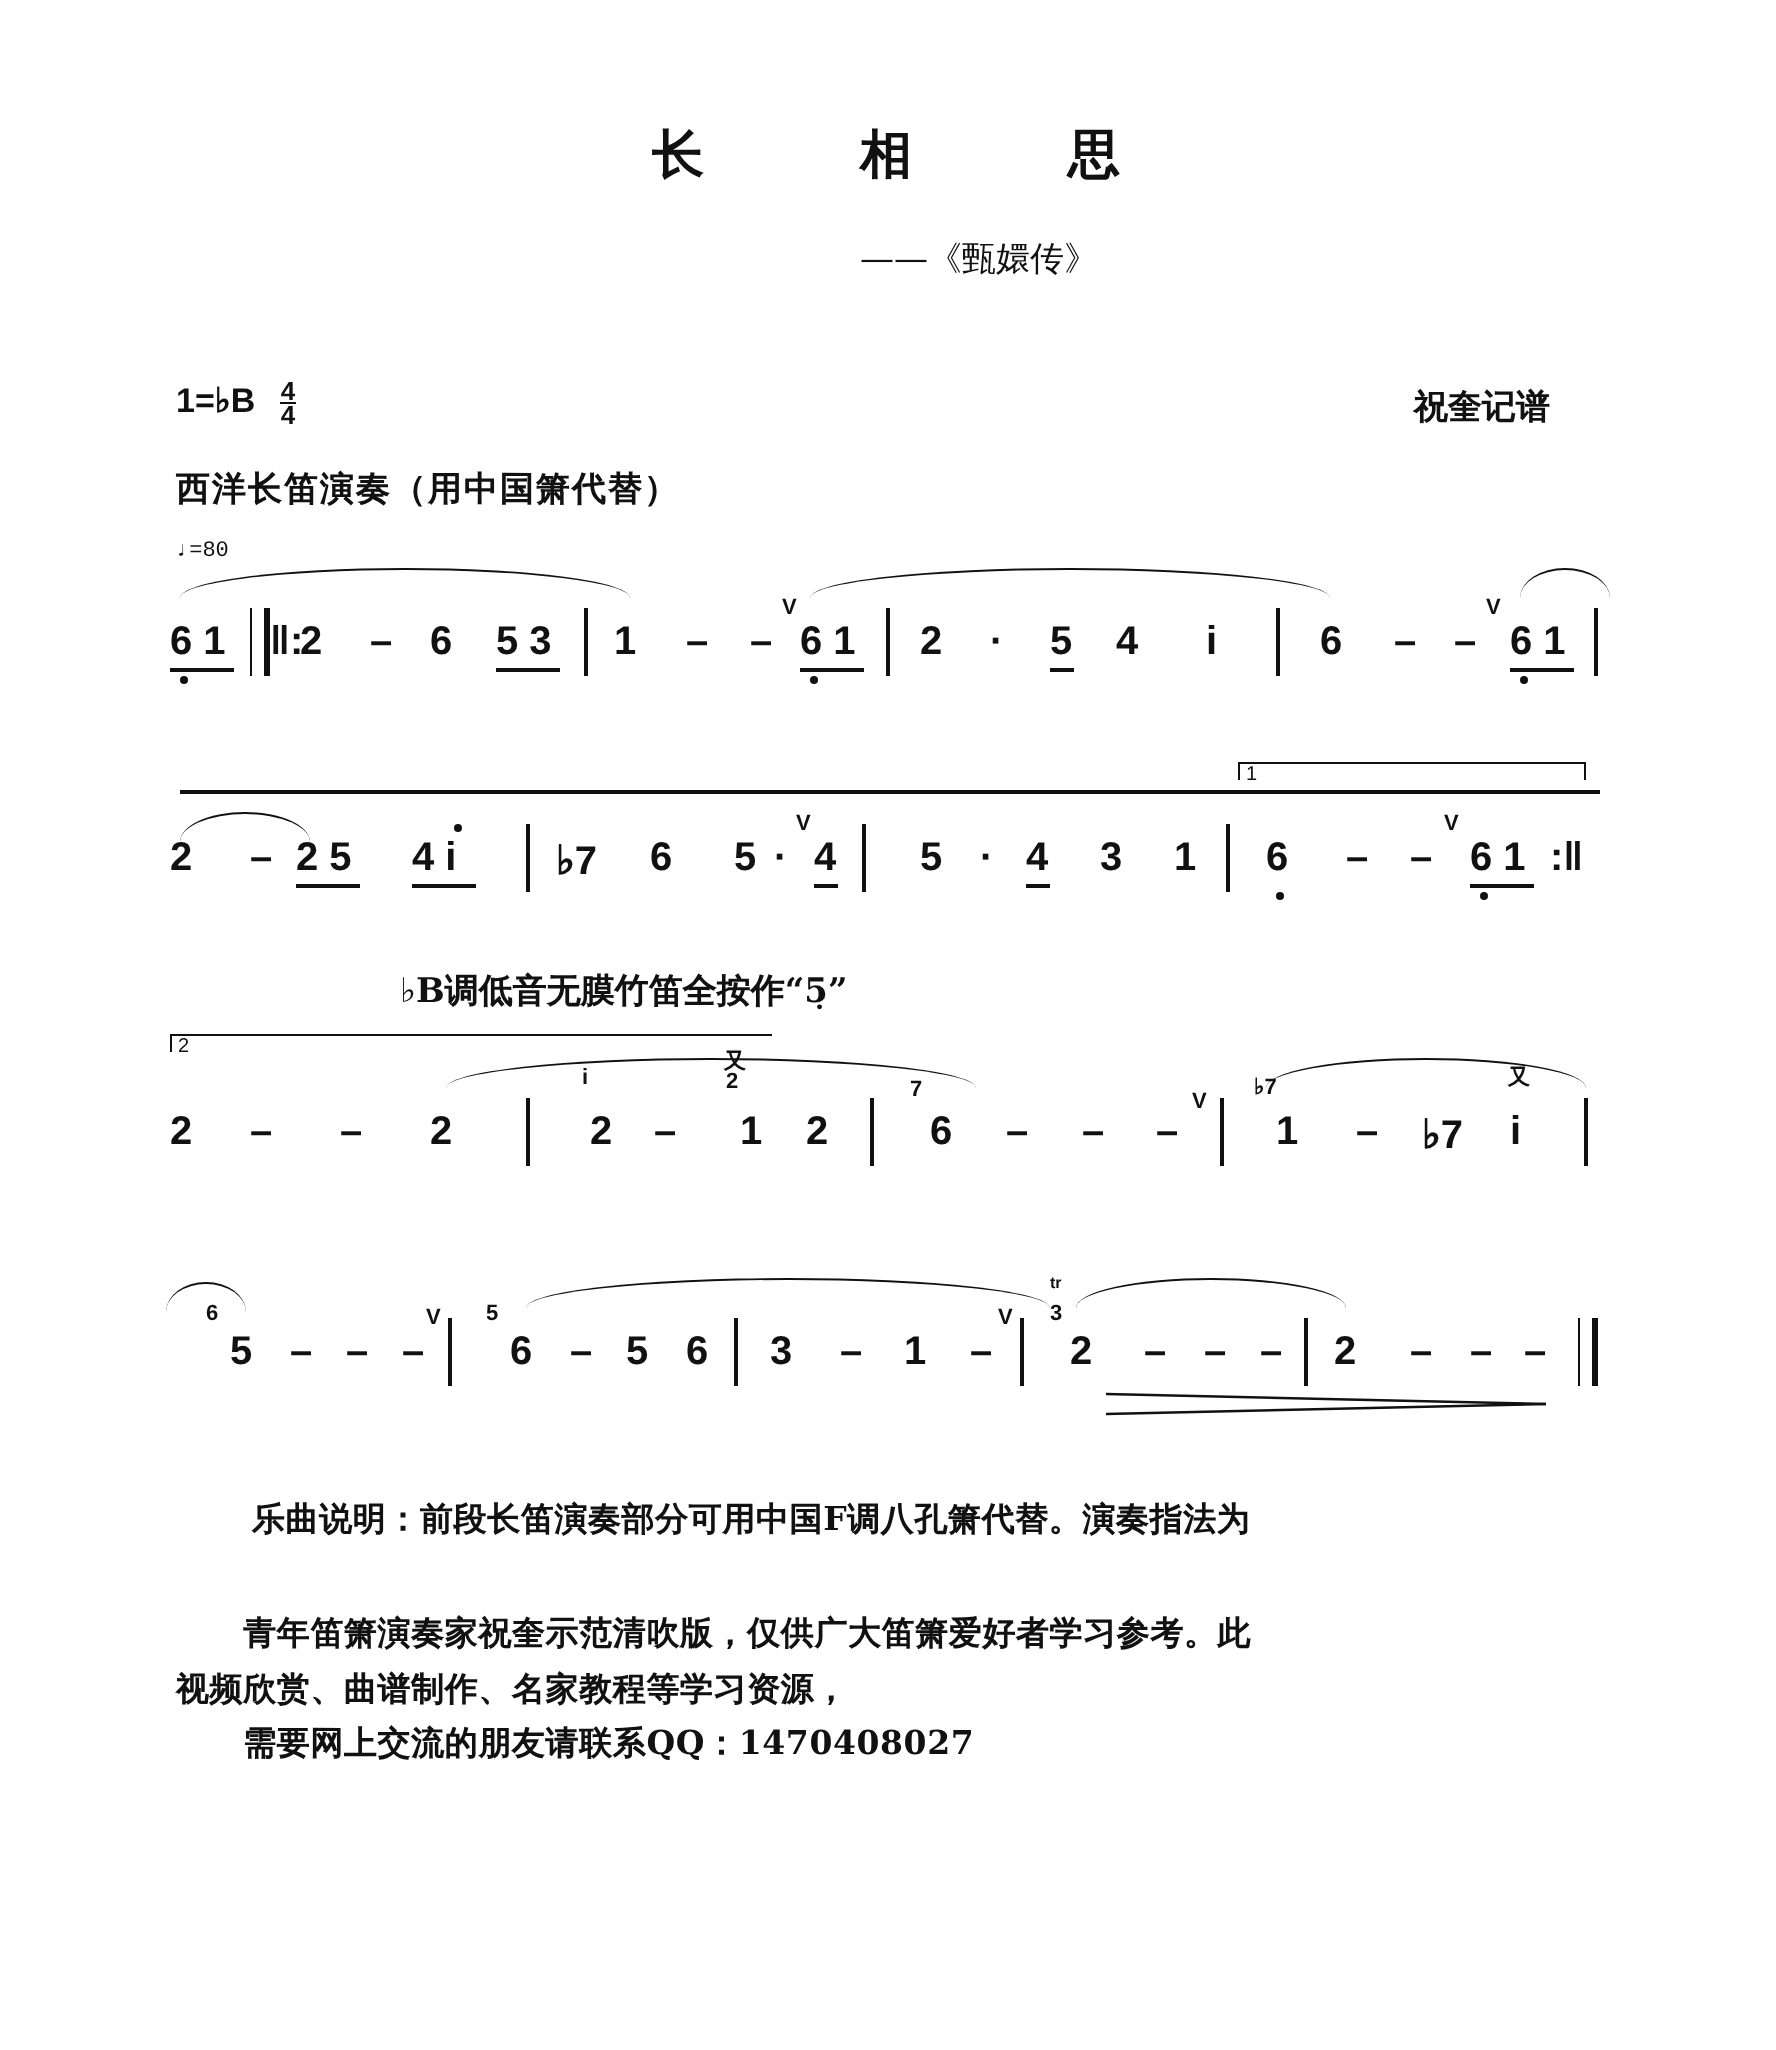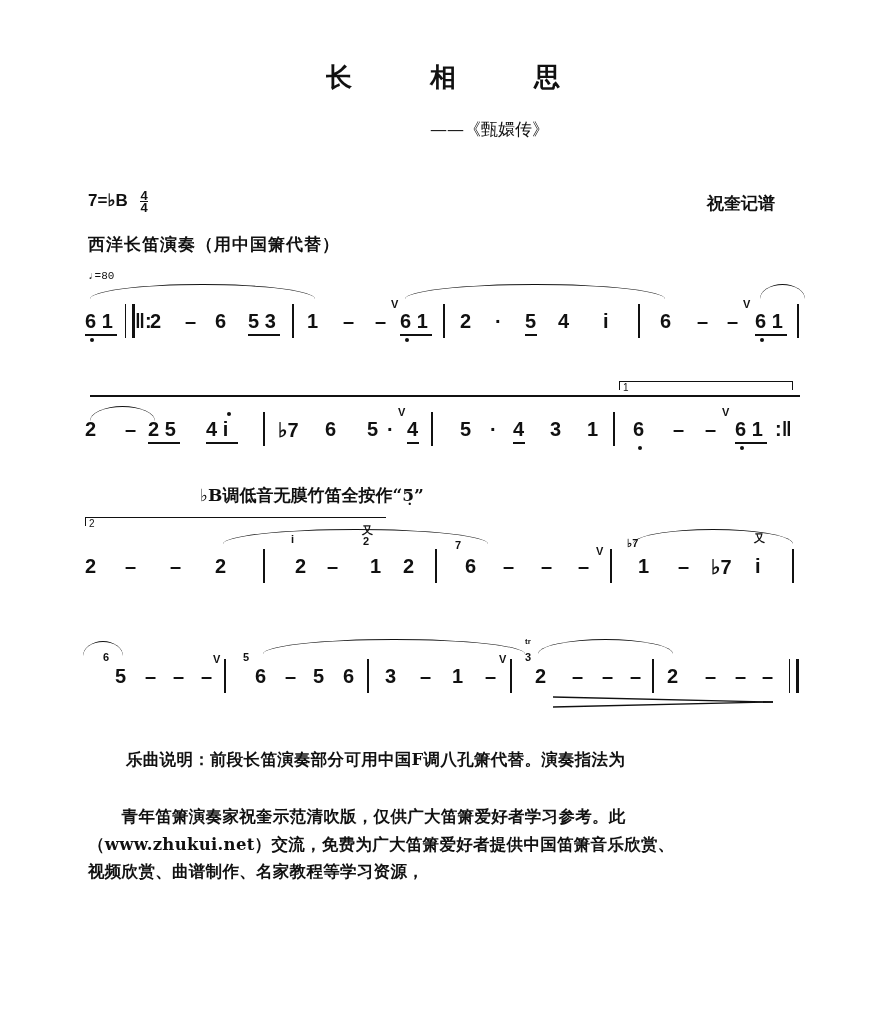--- a/index.html
+++ b/index.html
@@ -29,21 +29,21 @@
   .hairpin { position:absolute; }
 </style>
 </head>
 <body>
 
 <div class="abs title">
   <span>长</span><span>相</span><span>思</span>
 </div>
 <div class="abs subtitle">——《甄嬛传》</div>
 <div class="abs key">
-  <span>7=♭B</span>
+  <span>1=♭B</span>
   <span class="timesig"><div>4</div><div>4</div></span>
 </div>
 <div class="abs author">祝奎记谱</div>
 <div class="abs perf">西洋长笛演奏（用中国箫代替）</div>
 <div class="abs tempo">♩=80</div>
 
 <div class="abs row" style="top:310px;">
   <div class="slur" style="left:5px;width:225px;top:-26px;"></div>
   <span class="n" style="left:0">6 1</span>
   <div class="ul" style="left:0;width:32px;top:24px"></div>
@@ -195,15 +195,15 @@
     <line x1="0" y1="2" x2="220" y2="7" stroke="#111" stroke-width="1.3"></line>
     <line x1="0" y1="12" x2="220" y2="7" stroke="#111" stroke-width="1.3"></line>
   </svg>
 </div>
 
 <div class="abs para" style="top:746px;">
   <div style="padding-left:38px">乐曲说明：前段长笛演奏部分可用中国F调八孔箫代替。演奏指法为</div>
 </div>
 <div class="abs para" style="top:803px;">
   <div>　　青年笛箫演奏家祝奎示范清吹版，仅供广大笛箫爱好者学习参考。此</div>
-  <div>（www.zhukui.net）交流，免费为广大笛箫爱好者提供中国笛箫音乐欣赏、</div>
   <div>视频欣赏、曲谱制作、名家教程等学习资源，</div>
+  <div>　　需要网上交流的朋友请联系QQ：1470408027</div>
 </div>
 
 </body></html>

